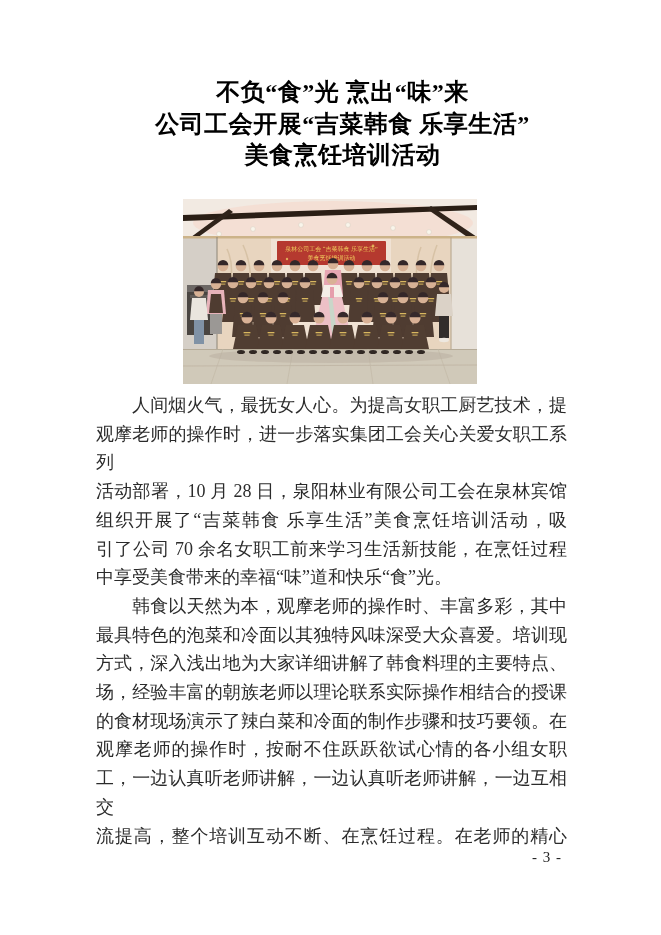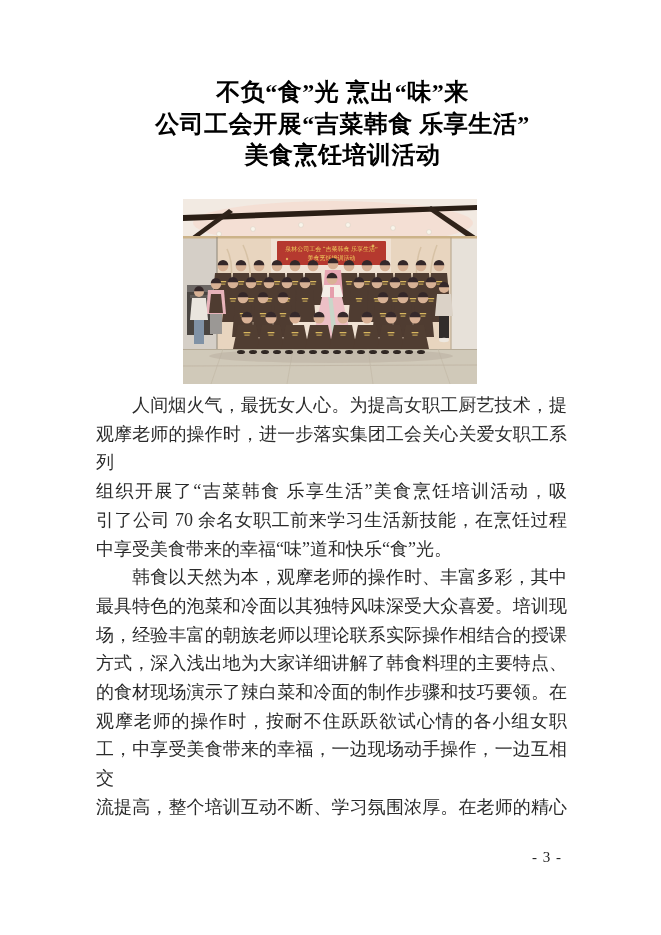--- a/index.html
+++ b/index.html
@@ -191,31 +191,32 @@
           <use href="#pc" x="232" y="120"></use>
       </g>
       <rect x="0" y="0" width="294" height="185" fill="#c08a50" opacity="0.04"></rect>
     </svg>
   </figure>
 
   <div class="body-text">
     <div class="para">
       <div class="ln ind">人间烟火气，最抚女人心。为提高女职工厨艺技术，提</div>
       <div class="ln">观摩老师的操作时，进一步落实集团工会关心关爱女职工系列</div>
+      <div class="ln">活动部署，10 月 28 日，泉阳林业有限公司工会在泉林宾馆</div>
       <div class="ln">组织开展了“吉菜韩食 乐享生活”美食烹饪培训活动，吸</div>
       <div class="ln">引了公司 70 余名女职工前来学习生活新技能，在烹饪过程</div>
       <div class="ln end">中享受美食带来的幸福“味”道和快乐“食”光。</div>
     </div>
     <div class="para">
       <div class="ln ind">韩食以天然为本，观摩老师的操作时、丰富多彩，其中</div>
       <div class="ln">最具特色的泡菜和冷面以其独特风味深受大众喜爱。培训现</div>
+      <div class="ln">方式，深入浅出地为大家详细讲解了韩食料理的主要特点、</div>
       <div class="ln">场，经验丰富的朝族老师以理论联系实际操作相结合的授课</div>
-      <div class="ln">方式，深入浅出地为大家详细讲解了韩食料理的主要特点、</div>
       <div class="ln">的食材现场演示了辣白菜和冷面的制作步骤和技巧要领。在</div>
       <div class="ln">观摩老师的操作时，按耐不住跃跃欲试心情的各小组女职</div>
-      <div class="ln">工，中享受美食带来的幸福，一边现场动手操作，一边互相交</div>
-      <div class="ln">流提高，整个培训互动不断、学习氛围浓厚。在老师的精心</div>
+      <div class="ln">工，一边认真听老师讲解，一边认真听老师讲解，一边互相交</div>
+      <div class="ln">流提高，整个培训互动不断、在烹饪过程。在老师的精心</div>
     </div>
   </div>
 
   <div class="page-number">- 3 -</div>
 
 </div>
 
 </body></html>

